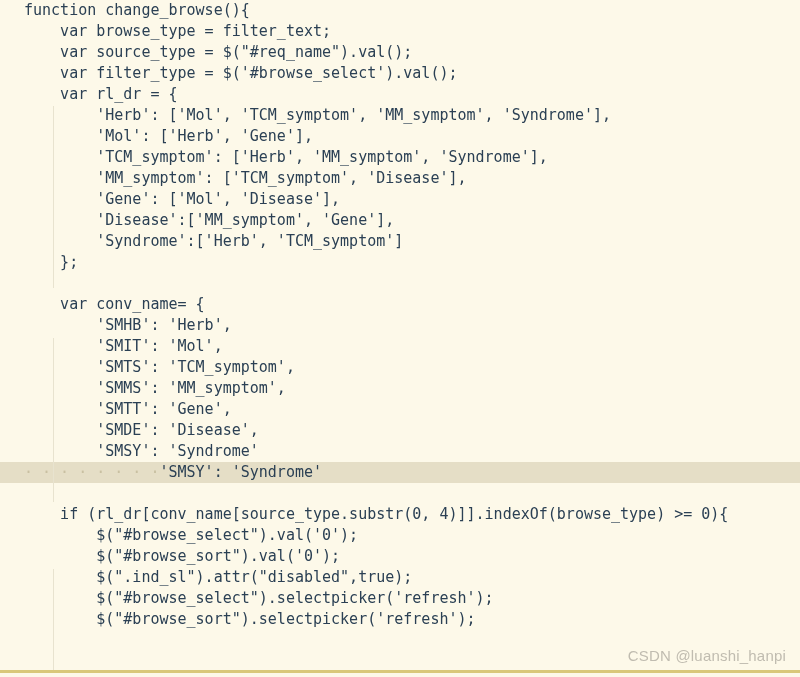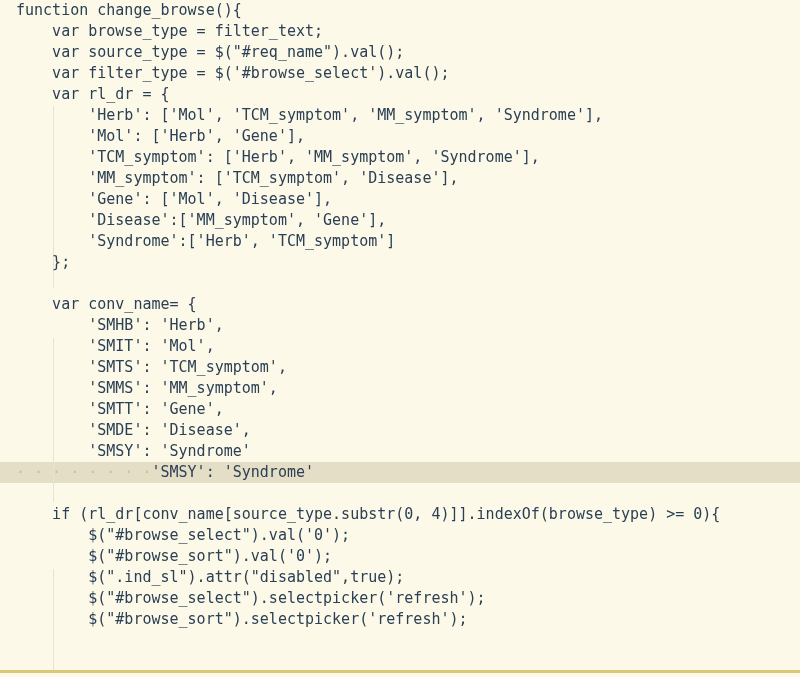--- a/index.html
+++ b/index.html
@@ -48,21 +48,21 @@
     padding: 0;
     font-family: "DejaVu Sans Mono", "Liberation Mono", monospace;
     font-size: 15.2px;
     line-height: 21px;
     color: #2b4054;
     white-space: pre;
   }
   .line {
     position: relative;
     height: 21px;
-    padding-left: 16px;
+    padding-left: 24px;
     white-space: pre;
     box-sizing: border-box;
   }
 
   
   .ws-dots {
     color: #c9c0a2;
   }
 
   
@@ -107,13 +107,14 @@
       <div class="guide" style="left: 53px; top: 106px; height: 182px; background: rgb(232, 227, 207);"></div>
       <div class="guide" style="left: 53px; top: 338px; height: 164px; background: rgb(232, 227, 207);"></div>
       <div class="guide" style="left: 53px; top: 569px; height: 103px; background: rgb(232, 227, 207);"></div>
     </div>
 
   <pre id="code" style="color: rgb(43, 64, 84); font-size: 15px; line-height: 21px;"><div class="line"><span>function change_browse(){</span></div><div class="line"><span>    var browse_type = filter_text;</span></div><div class="line"><span>    var source_type = $("#req_name").val();</span></div><div class="line"><span>    var filter_type = $('#browse_select').val();</span></div><div class="line"><span>    var rl_dr = {</span></div><div class="line"><span>        'Herb': ['Mol', 'TCM_symptom', 'MM_symptom', 'Syndrome'],</span></div><div class="line"><span>        'Mol': ['Herb', 'Gene'],</span></div><div class="line"><span>        'TCM_symptom': ['Herb', 'MM_symptom', 'Syndrome'],</span></div><div class="line"><span>        'MM_symptom': ['TCM_symptom', 'Disease'],</span></div><div class="line"><span>        'Gene': ['Mol', 'Disease'],</span></div><div class="line"><span>        'Disease':['MM_symptom', 'Gene'],</span></div><div class="line"><span>        'Syndrome':['Herb', 'TCM_symptom']</span></div><div class="line"><span>    };</span></div><div class="line"><span></span></div><div class="line"><span>    var conv_name= {</span></div><div class="line"><span>        'SMHB': 'Herb',</span></div><div class="line"><span>        'SMIT': 'Mol',</span></div><div class="line"><span>        'SMTS': 'TCM_symptom',</span></div><div class="line"><span>        'SMMS': 'MM_symptom',</span></div><div class="line"><span>        'SMTT': 'Gene',</span></div><div class="line"><span>        'SMDE': 'Disease',</span></div><div class="line"><span>        'SMSY': 'Syndrome'</span></div><div class="line"><span class="ws-dots">· · · · · · · ·</span><span>'SMSY': 'Syndrome'</span></div><div class="line"><span></span></div><div class="line"><span>    if (rl_dr[conv_name[source_type.substr(0, 4)]].indexOf(browse_type) &gt;= 0){</span></div><div class="line"><span>        $("#browse_select").val('0');</span></div><div class="line"><span>        $("#browse_sort").val('0');</span></div><div class="line"><span>        $(".ind_sl").attr("disabled",true);</span></div><div class="line"><span>        $("#browse_select").selectpicker('refresh');</span></div><div class="line"><span>        $("#browse_sort").selectpicker('refresh');</span></div></pre>
 
   <div id="bottom-rule" style="background: rgb(217, 200, 122);"></div>
   <div id="bottom-strip"></div>
 
+  <div id="watermark">CSDN @luanshi_hanpi</div>
 </div>
 
 </body></html>

